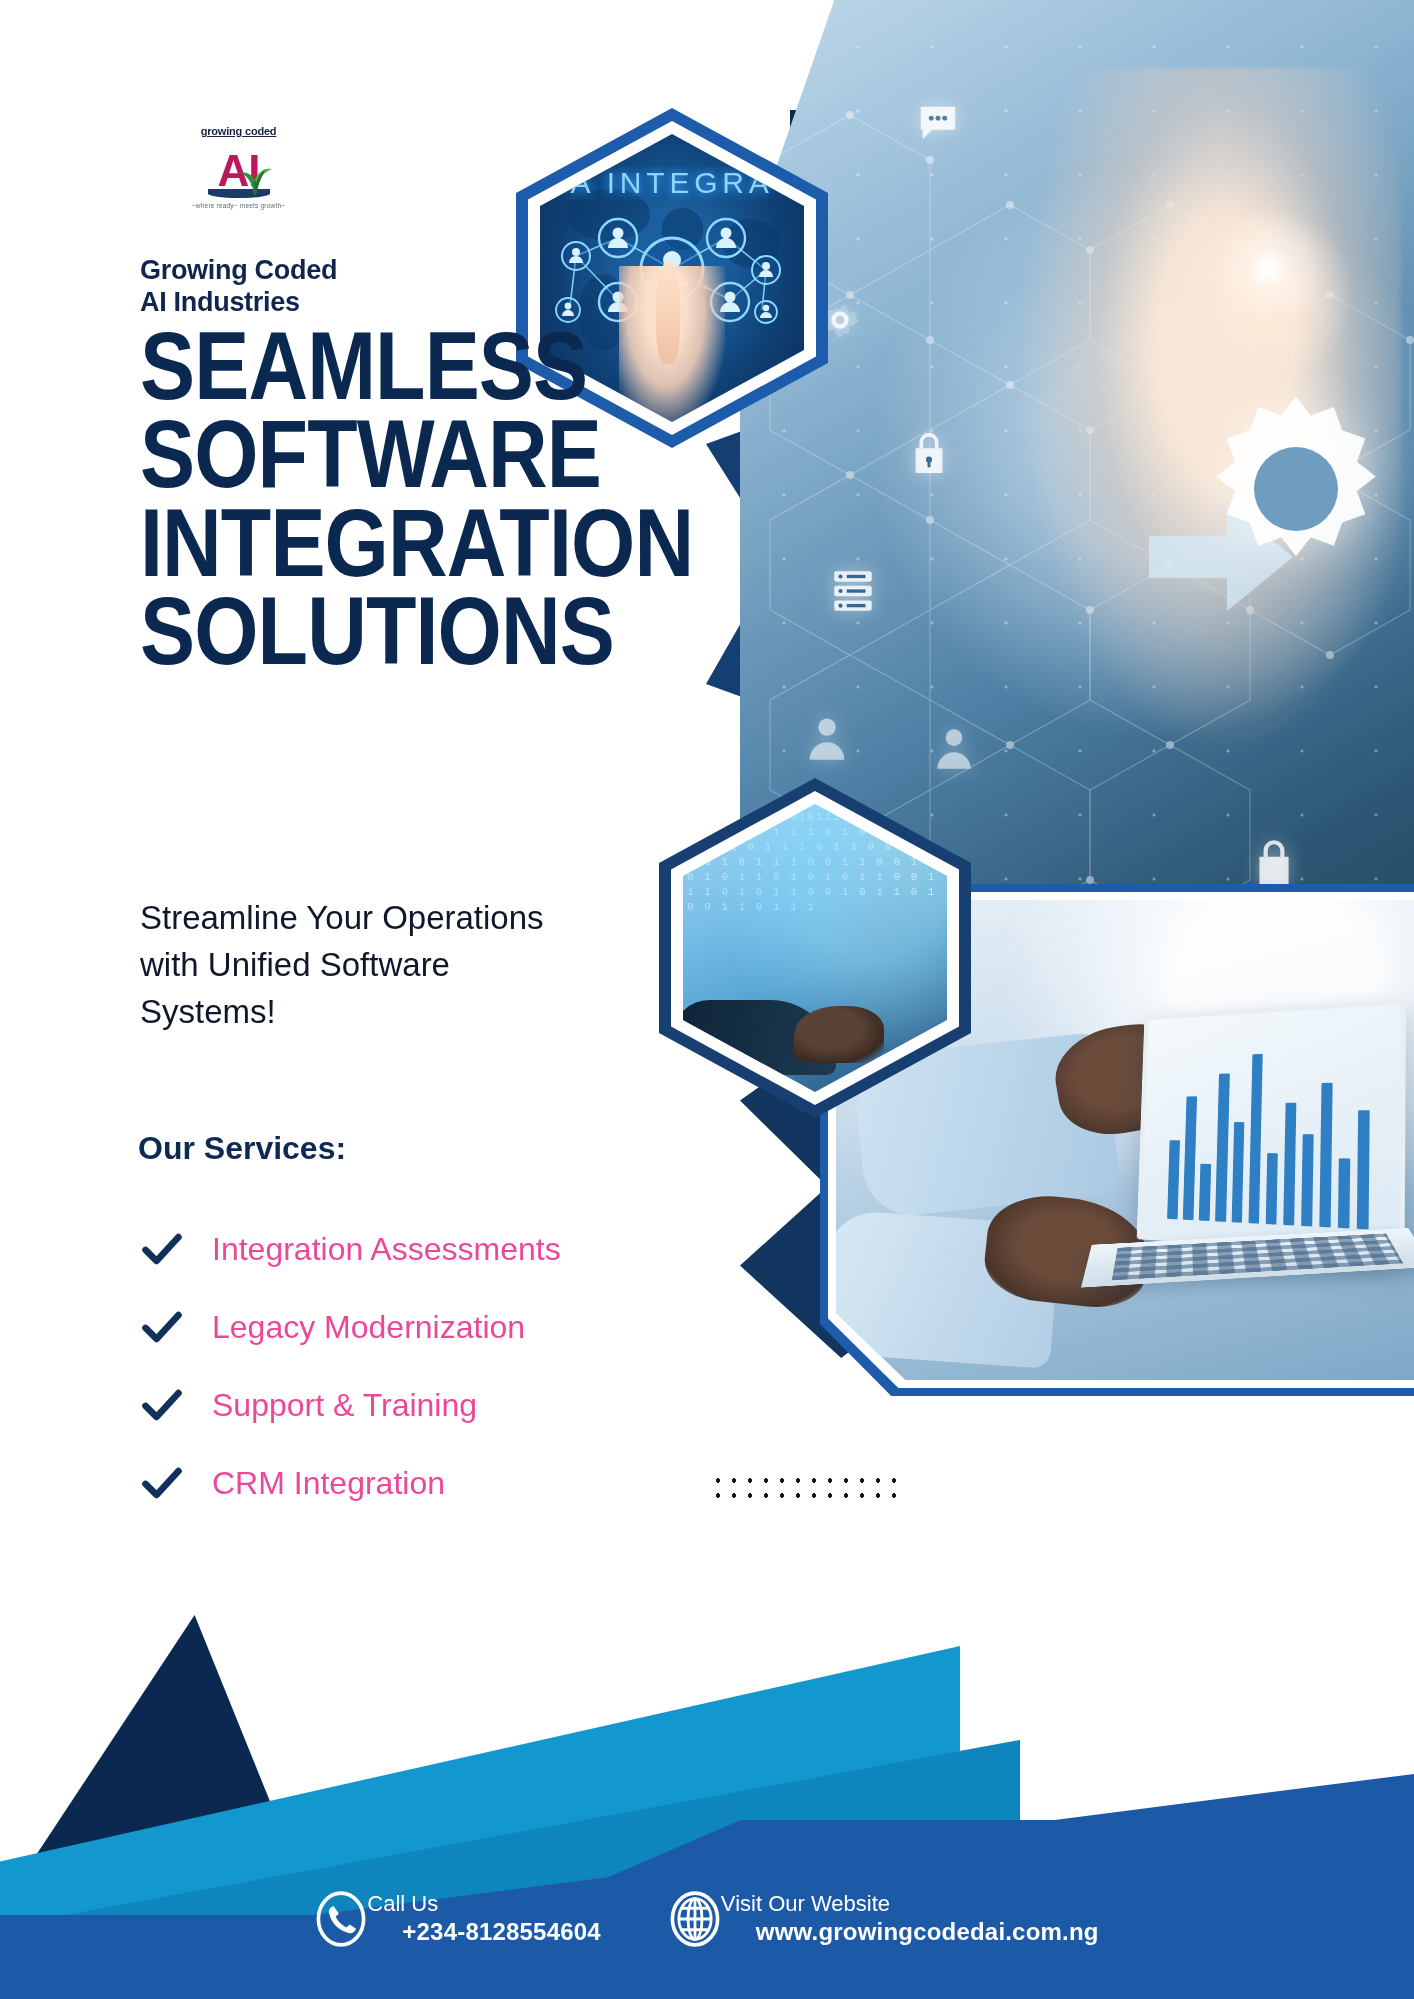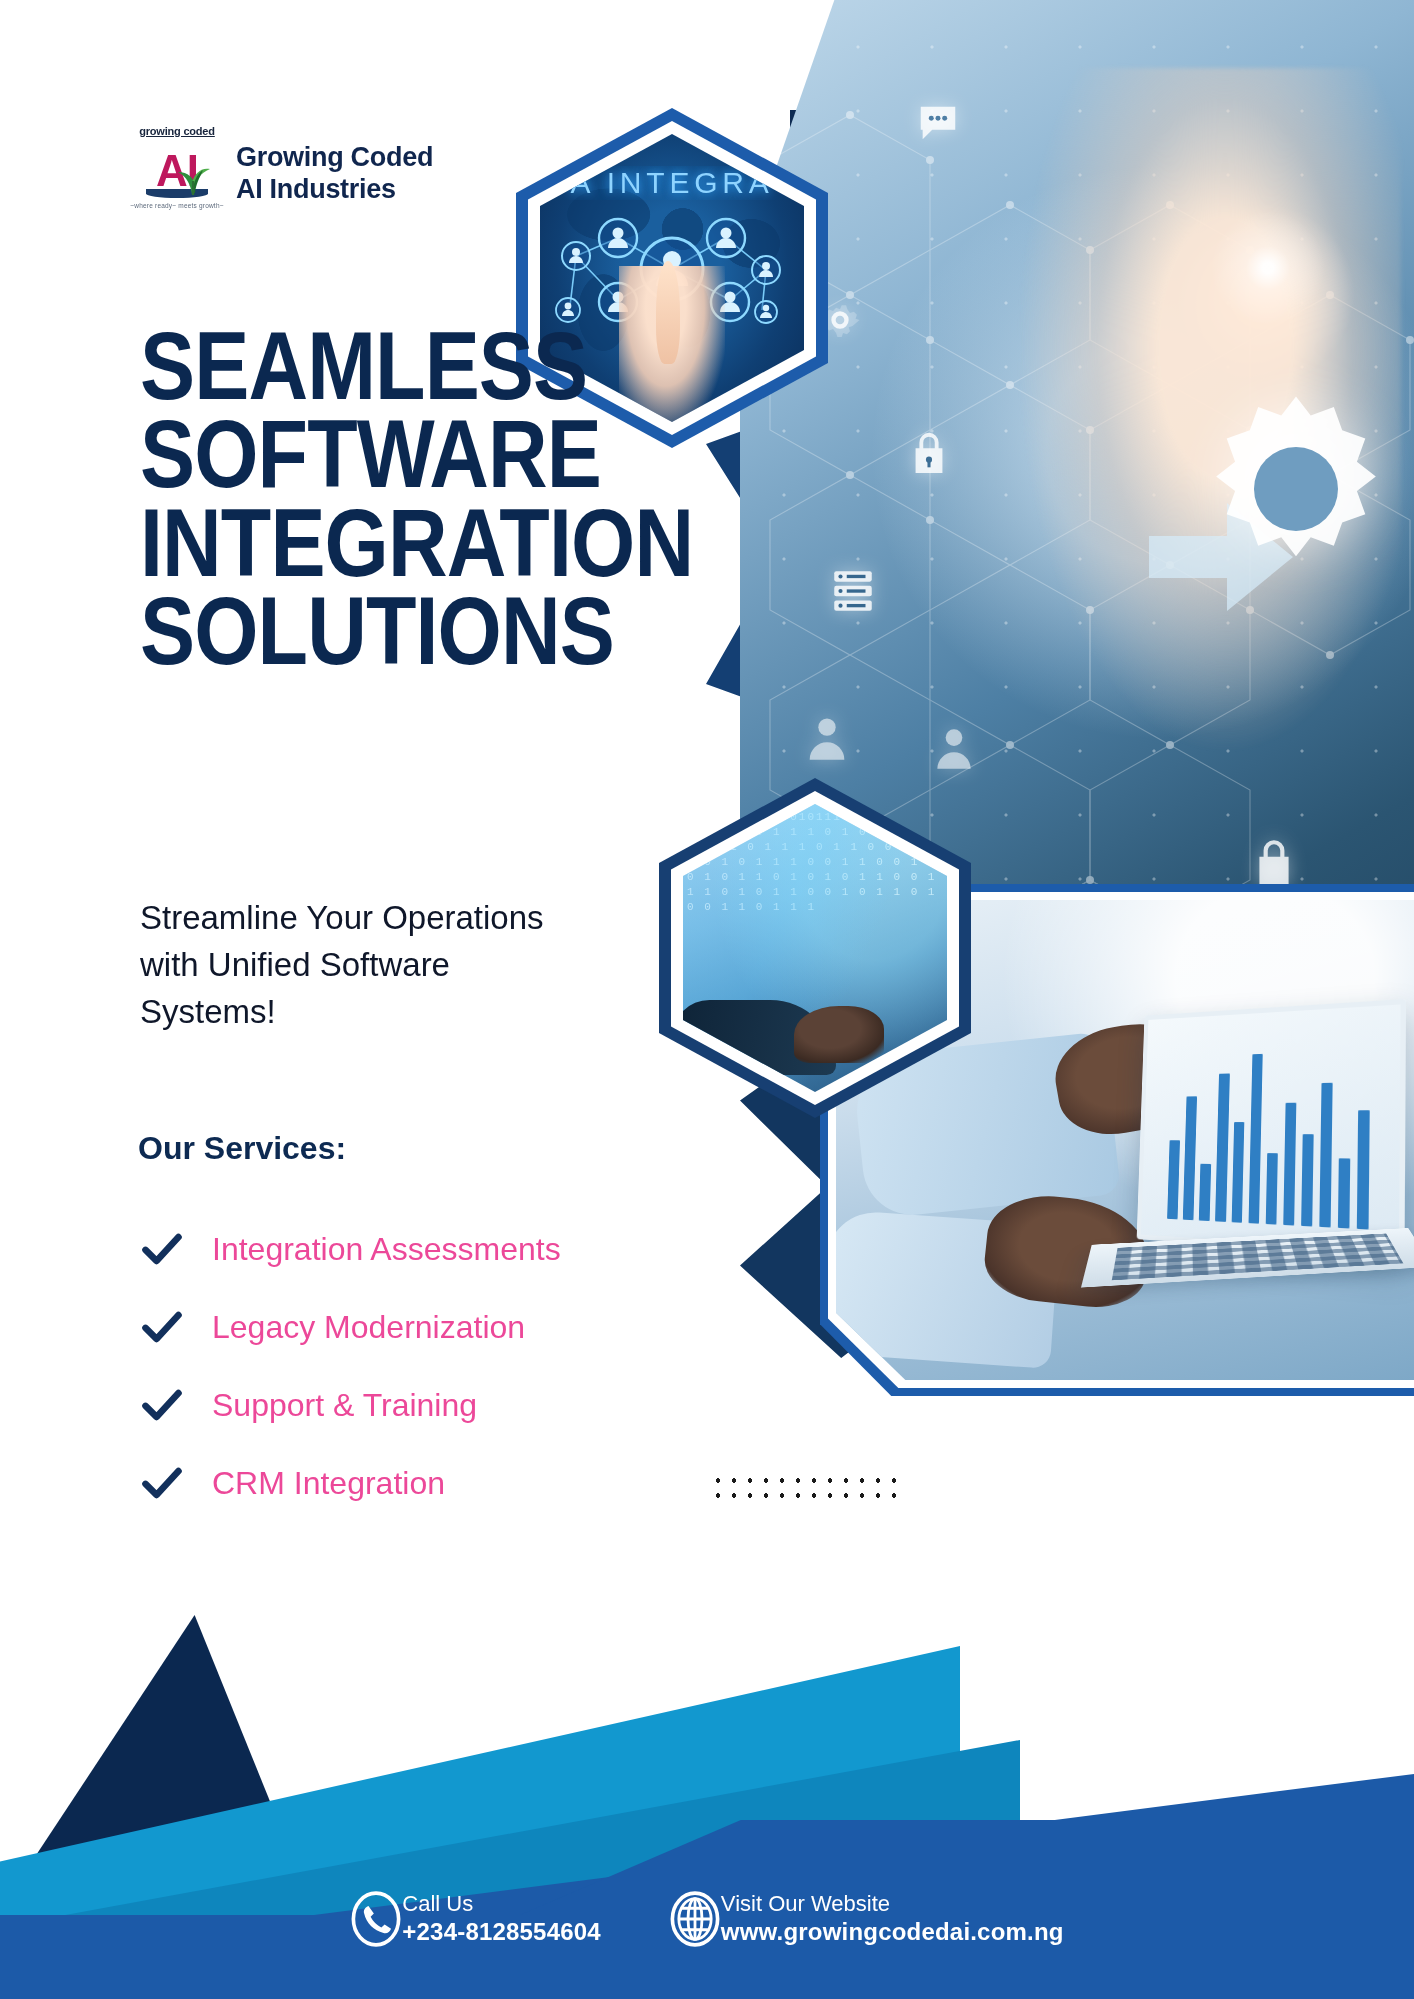--- a/index.html
+++ b/index.html
@@ -212,21 +212,21 @@
     transform:rotate(6deg);
   }
   .arm-sleeve2 {
     position:absolute; left:-2%; top:66%; width:40%; height:30%;
     background:linear-gradient(110deg,#d8e9f5,#b2cde4);
     border-radius:50px 22px 18px 44px;
     transform:rotate(4deg);
   }
 
   
-  .logo-block { position:absolute; left:140px; top:125px; display:flex; align-items:center; gap:22px; }
+  .logo-block { position:absolute; left:140px; top:125px; display:flex; align-items:center; gap:32px;flex-direction:column; }
   .logo-mark {
     width:74px; height:98px; position:relative;
     display:flex; flex-direction:column; align-items:center; justify-content:flex-start;
   }
   .logo-top {
     font-size:11px; font-weight:700; color:#17243c; letter-spacing:-.2px;
     text-decoration:underline; text-underline-offset:1px; white-space:nowrap;
   }
   .logo-ai {
     font-size:44px; font-weight:700; color:#be185d; line-height:.9;
@@ -304,21 +304,21 @@
   .contact {
     position:absolute; left:0; top:1873px; width:1414px; height:92px;
     display:flex; align-items:center; justify-content:center; gap:68px;
     color:#ffffff;
   }
   .contact-item { display:flex; align-items:center; gap:0; }
   .ci-icon { width:52px; height:56px; flex:0 0 52px; color:#ffffff; }
   .ci-icon svg { display:block; }
   .ci-text { line-height:1.2; }
   .ci-top { font-size:22px; font-weight:400; }
-  .ci-bot { font-size:24px; font-weight:700; letter-spacing:.2px; }
+  .ci-bot { font-size:24px; font-weight:700; letter-spacing:.2px;margin-left:35px; }
 </style>
 </head>
 <body>
 
 <div class="poster">
 
   <div class="navy-chev-a"></div>
   <div class="navy-chev-b"></div>
 
   <div class="hero-wrap">

